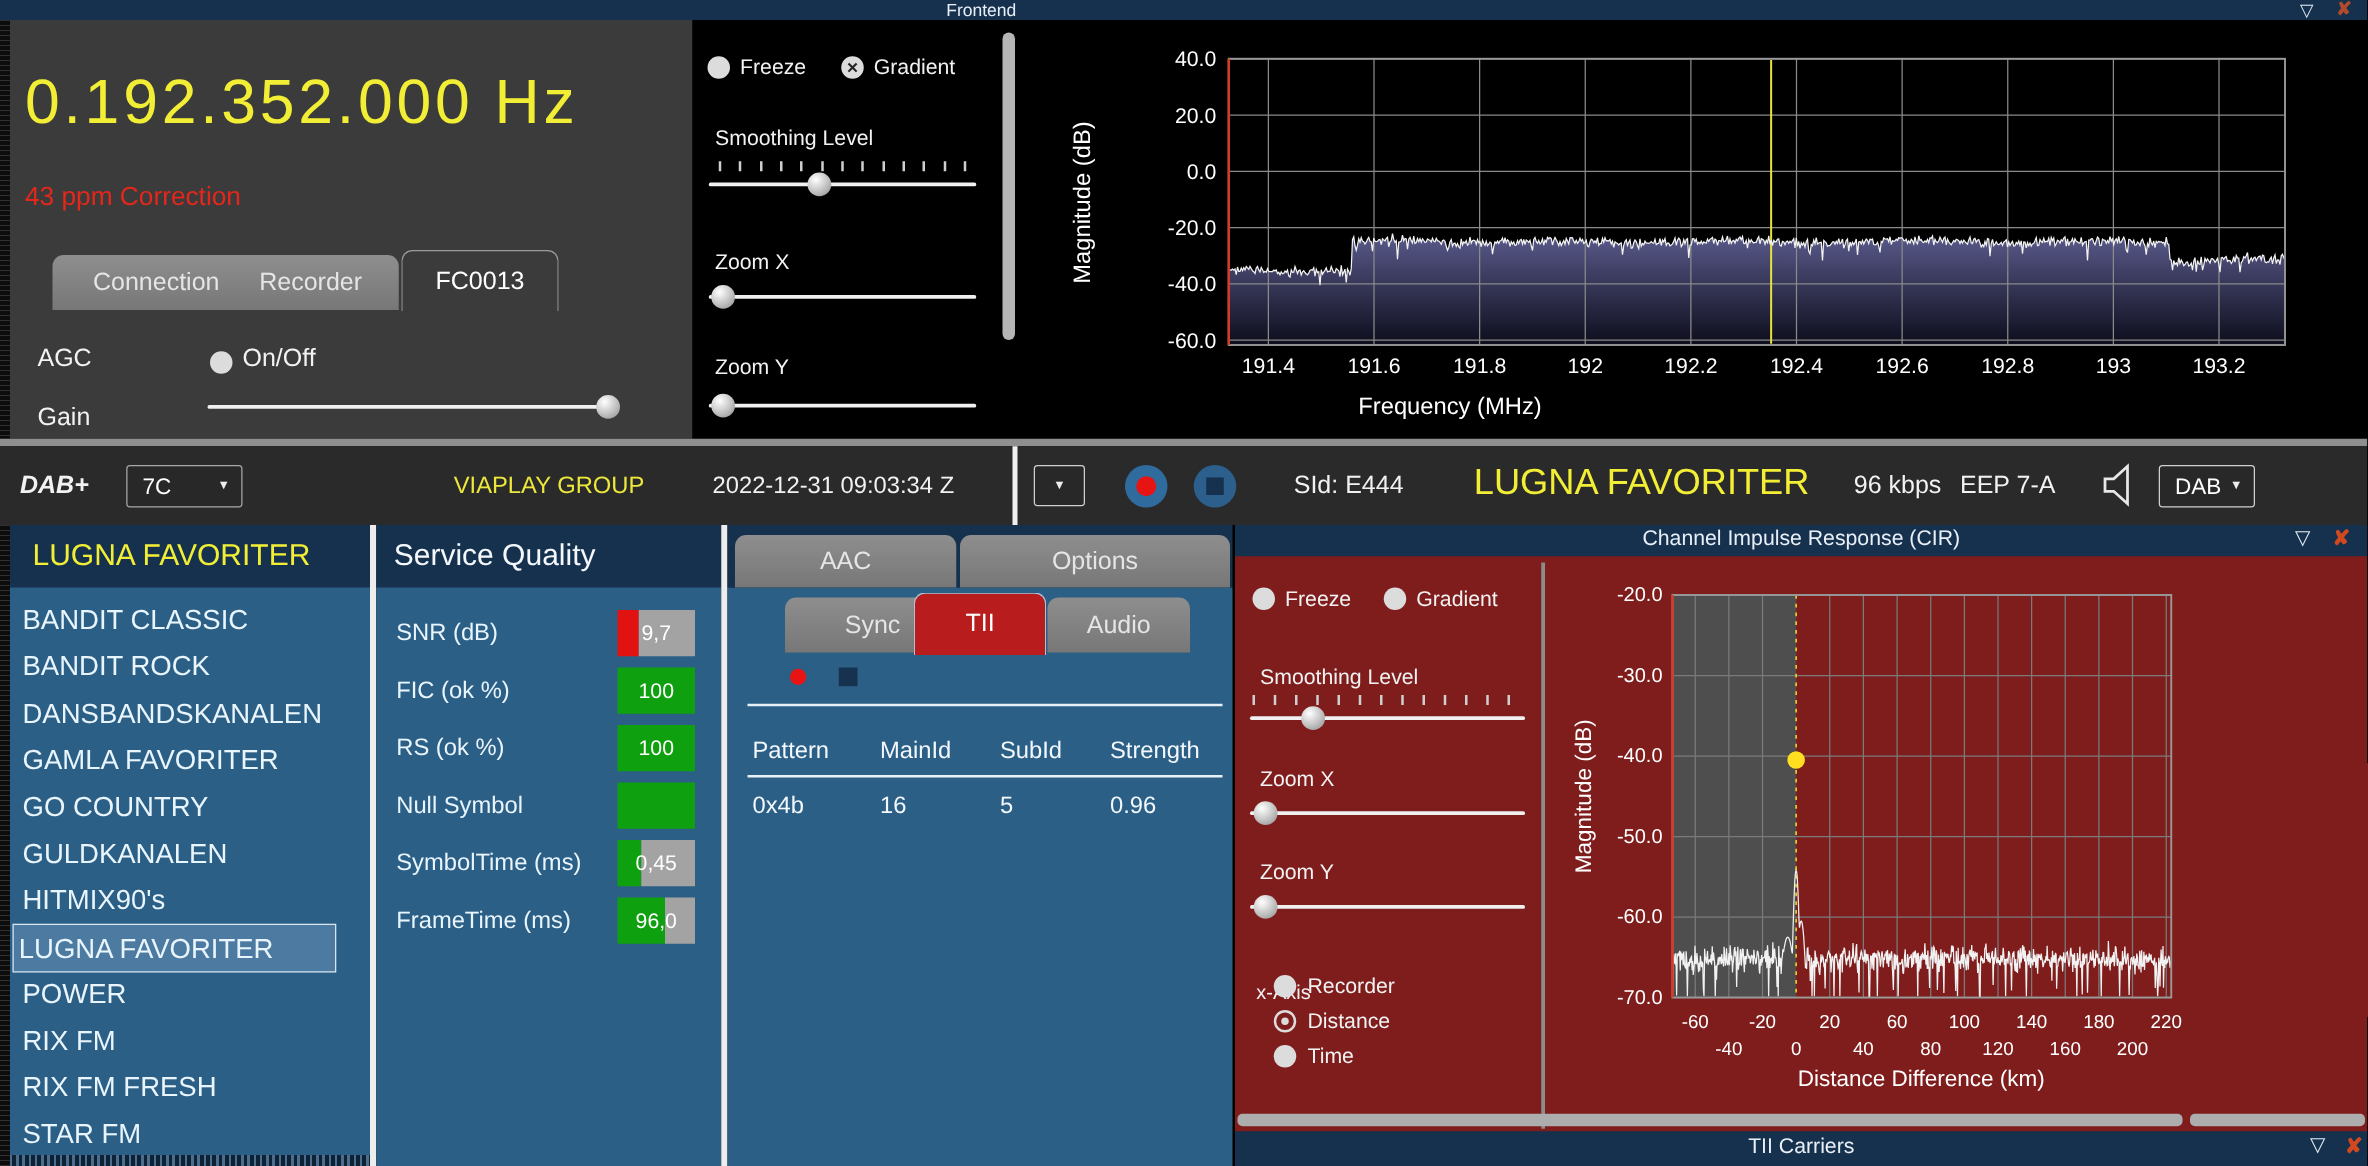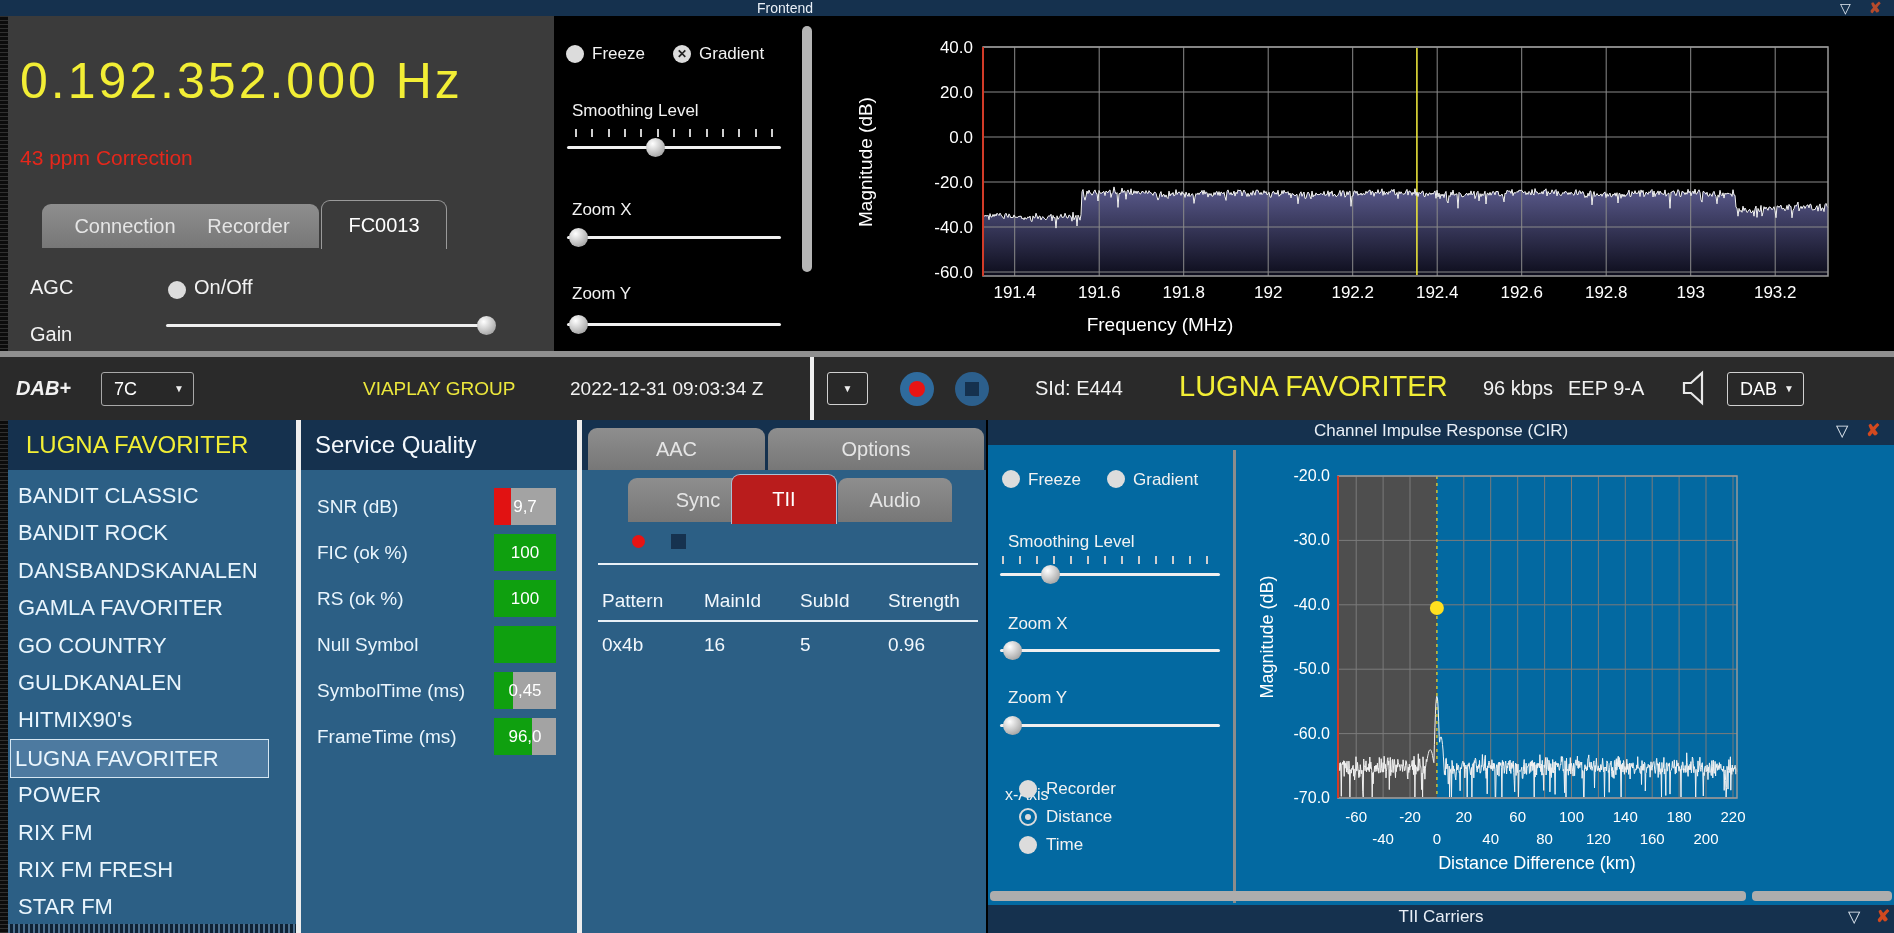--- a/index.html
+++ b/index.html
@@ -177,21 +177,21 @@
     </div>
     <div class="abs" style="left:900px;top:15px;width:34px;height:34px;border-radius:50%;background:#2f6b9d;">
       <div class="abs" style="left:9px;top:9px;width:16px;height:16px;border-radius:50%;background:#e81414;"></div>
     </div>
     <div class="abs" style="left:955px;top:15px;width:34px;height:34px;border-radius:50%;background:#2c5f8c;">
       <div class="abs" style="left:10px;top:10px;width:14px;height:14px;background:#15314e;"></div>
     </div>
     <div class="abs chtext" style="left:1035px;top:20px;font-size:20px;">SId: E444</div>
     <div class="abs" style="left:1179px;top:13px;font-size:29px;color:#f2ee35;white-space:nowrap;">LUGNA FAVORITER</div>
     <div class="abs chtext" style="left:1483px;top:20px;font-size:20px;">96 kbps</div>
-    <div class="abs chtext" style="left:1568px;top:20px;font-size:20px;">EEP 9-A</div>
+    <div class="abs chtext" style="left:1568px;top:20px;font-size:20px;">EEP 7-A</div>
     <svg class="abs" style="left:1676px;top:11px;" width="40" height="40" viewBox="0 0 40 40">
       <path d="M8 15 h7 l11 -10 v30 l-11 -10 h-7 z" fill="none" stroke="#e8e8e8" stroke-width="2.2"></path>
     </svg>
     <div class="abs combo" style="left:1727px;top:15px;width:75px;height:32px;border-color:#d0d0d0;">
       <span class="val">DAB</span>
       <span class="arrow">▼</span>
     </div>
   </div>
 
   <div class="abs panel-blue" style="left:8px;top:420px;width:288px;height:513px;">
@@ -280,21 +280,21 @@
       </div>
     <div class="abs thin-line" style="left:16px;top:200px;width:380px;height:2px;"></div>
     <div class="abs tii-grid" id="tii-table-body" style="left:16px;top:214px;width:380px;">
         <div style="padding-left: 4px;">0x4b</div>
         <div style="padding-left: 4px;">16</div>
         <div style="padding-left: 4px;">5</div>
         <div style="padding-left: 4px;">0.96</div>
       </div>
   </div>
 
-  <div class="abs" style="left:988px;top:420px;width:906px;height:504px;background:#0369a1;">
+  <div class="abs" style="left:988px;top:420px;width:906px;height:504px;background:#7f1d1d;">
     <div class="abs navy" style="left:0;top:0;width:906px;height:25px;">
       <div class="abs titlebar-text" style="left:453px;top:3px;font-size:17px;transform:translateX(-50%);">Channel Impulse Response (CIR)</div>
       <div class="abs collapse-glyph" style="left:848px;top:4px;font-size:16px;">▽</div>
       <div class="abs close-glyph bright" style="left:878px;top:3px;font-size:17px;">✘</div>
     </div>
 
     <div class="abs radio" style="left:14px;top:50px;"></div>
     <div class="abs lbl17" style="left:40px;top:50px;">Freeze</div>
     <div class="abs radio" style="left:119px;top:50px;"></div>
     <div class="abs lbl17" style="left:145px;top:50px;">Gradient</div>

